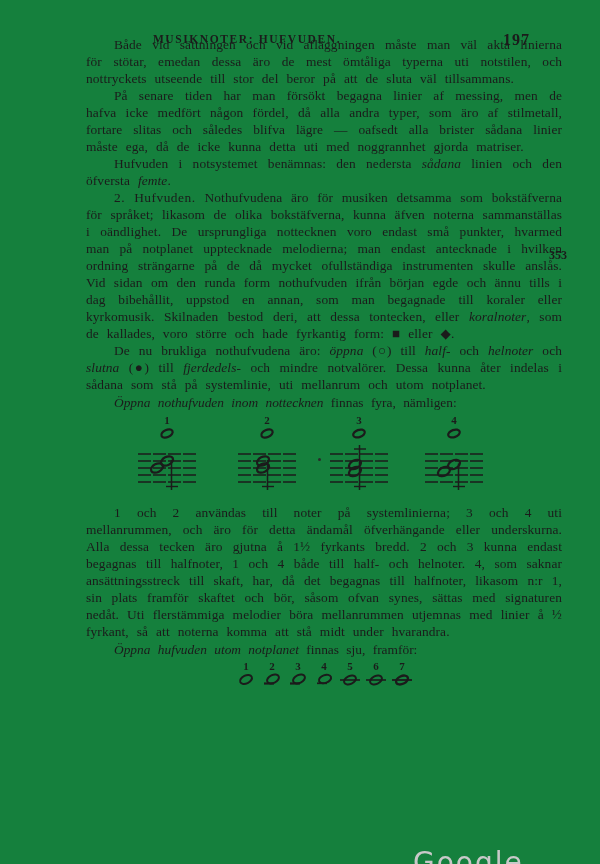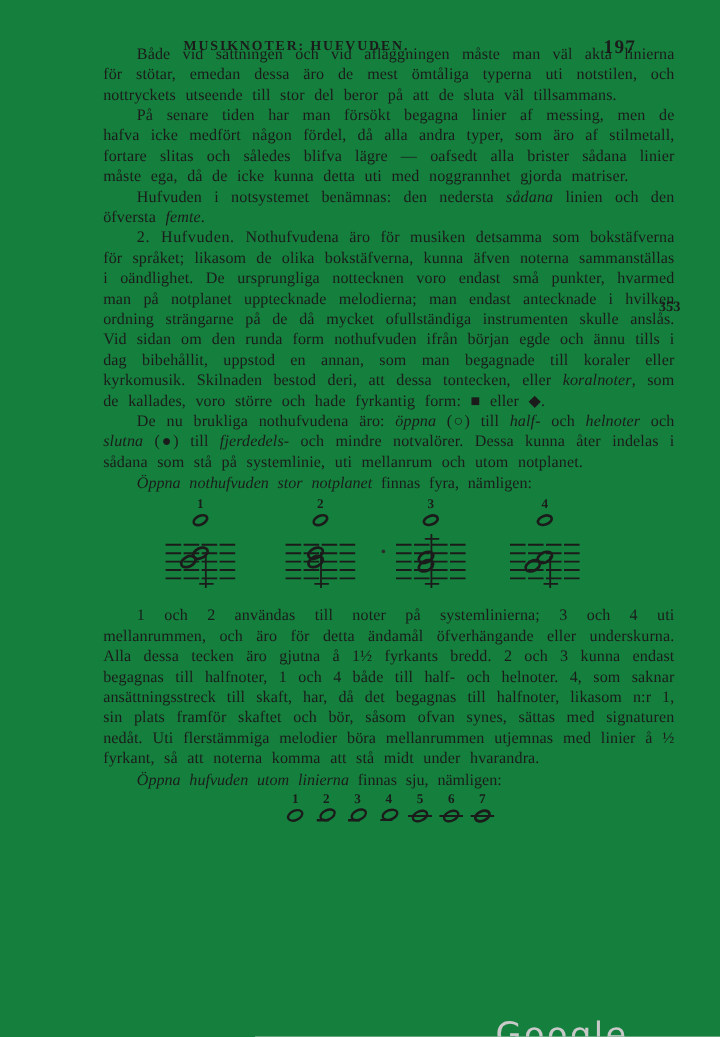--- a/index.html
+++ b/index.html
@@ -46,21 +46,21 @@
   <div class="margin-note">353</div>
 
   <div class="content">
 
     <p class="para indent"><span>Både vid sättningen och vid afläggningen måste man väl akta linierna för stötar, emedan dessa äro de mest ömtåliga typerna uti notstilen, och nottryckets utseende till stor del beror på att de sluta väl tillsammans.</span></p>
     <p class="para indent"><span>På senare tiden har man försökt begagna linier af messing, men de hafva icke medfört någon fördel, då alla andra typer, som äro af stilmetall, fortare slitas och således blifva lägre — oafsedt alla brister sådana linier måste ega, då de icke kunna detta uti med noggrannhet gjorda matriser.</span></p>
     <p class="para indent"><span>Hufvuden i notsystemet benämnas: den nedersta </span><span class="s-i">sådana</span><span> linien och den öfversta </span><span class="s-i">femte</span><span>.</span></p>
     <p class="para indent"><span class="s-b">2. Hufvuden.</span><span>Nothufvudena äro för musiken detsamma som bokstäfverna för språket; likasom de olika bokstäfverna, kunna äfven noterna sammanställas i oändlighet. De ursprungliga nottecknen voro endast små punkter, hvarmed man på notplanet upptecknade melodierna; man endast antecknade i hvilken ordning strängarne på de då mycket ofullständiga instrumenten skulle anslås. Vid sidan om den runda form nothufvuden ifrån början egde och ännu tills i dag bibehållit, uppstod en annan, som man begagnade till koraler eller kyrkomusik. Skilnaden bestod deri, att dessa tontecken, eller </span><span class="s-i">koralnoter</span><span>, som de kallades, voro större och hade fyrkantig form: ■ eller ◆.</span></p>
     <p class="para indent"><span>De nu brukliga nothufvudena äro: </span><span class="s-i">öppna</span><span> (○) till </span><span class="s-i">half-</span><span> och </span><span class="s-i">helnoter</span><span> och </span><span class="s-i">slutna</span><span> (●) till </span><span class="s-i">fjerdedels-</span><span> och mindre notvalörer. Dessa kunna åter indelas i sådana som stå på systemlinie, uti mellanrum och utom notplanet.</span></p>
 
-    <p class="caption"><span class="s-i">Öppna nothufvuden stor notplanet</span><span> finnas fyra, nämligen:</span></p>
+    <p class="caption"><span class="s-i">Öppna nothufvuden inom nottecknen</span><span> finnas fyra, nämligen:</span></p>
 
     <div class="figure1">
 
       <div class="fig-group g1">
         <span class="fig-num">1</span>
         <svg class="glyph-svg" width="18" height="13" viewBox="0 0 18 13">
           <ellipse cx="9" cy="6.5" rx="6" ry="3.6" fill="none" stroke="#1b1b1b" stroke-width="2.2" transform="rotate(-25 9 6.5)"></ellipse>
         </svg>
         <svg class="staff-svg" width="60" height="50" viewBox="0 0 60 50">
           <g stroke="#1b1b1b" stroke-width="1.6" stroke-dasharray="13 2">
@@ -136,21 +136,21 @@
           <ellipse cx="20" cy="28.5" rx="6.4" ry="4.1" fill="none" stroke="#1b1b1b" stroke-width="2.3" transform="rotate(-27 20 28.5)"></ellipse>
           <ellipse cx="30" cy="21.5" rx="6.4" ry="4.1" fill="none" stroke="#1b1b1b" stroke-width="2.3" transform="rotate(-27 30 21.5)"></ellipse>
           <line x1="34.5" y1="20.5" x2="34.5" y2="47" stroke="#1b1b1b" stroke-width="1.5"></line>
           <line x1="29" y1="43.5" x2="41" y2="43.5" stroke="#1b1b1b" stroke-width="1.4"></line>
         </svg>
       </div>
     </div>
 
     <p class="para indent"><span>1 och 2 användas till noter på systemlinierna; 3 och 4 uti mellanrummen, och äro för detta ändamål öfverhängande eller underskurna. Alla dessa tecken äro gjutna å 1½ fyrkants bredd. 2 och 3 kunna endast begagnas till halfnoter, 1 och 4 både till half- och helnoter. 4, som saknar ansättningsstreck till skaft, har, då det begagnas till halfnoter, likasom n:r 1, sin plats framför skaftet och bör, såsom ofvan synes, sättas med signaturen nedåt. Uti flerstämmiga melodier böra mellanrummen utjemnas med linier å ½ fyrkant, så att noterna komma att stå midt under hvarandra.</span></p>
 
-    <p class="caption"><span class="s-i">Öppna hufvuden utom linierna</span><span> finnas sju, nämligen:</span></p>
+    <p class="caption"><span class="s-i">Öppna hufvuden utom notplanet</span><span> finnas sju, framför:</span></p>
 
     <div class="figure2">
       <div class="fig2-item">
         <span class="fig-num">1</span>
         <svg width="20" height="15" viewBox="0 0 20 15">
           <ellipse cx="10" cy="7.5" rx="6.3" ry="3.9" fill="none" stroke="#1b1b1b" stroke-width="2" transform="rotate(-25 10 7.5)"></ellipse>
         </svg>
       </div>
       <div class="fig2-item">
         <span class="fig-num">2</span>

